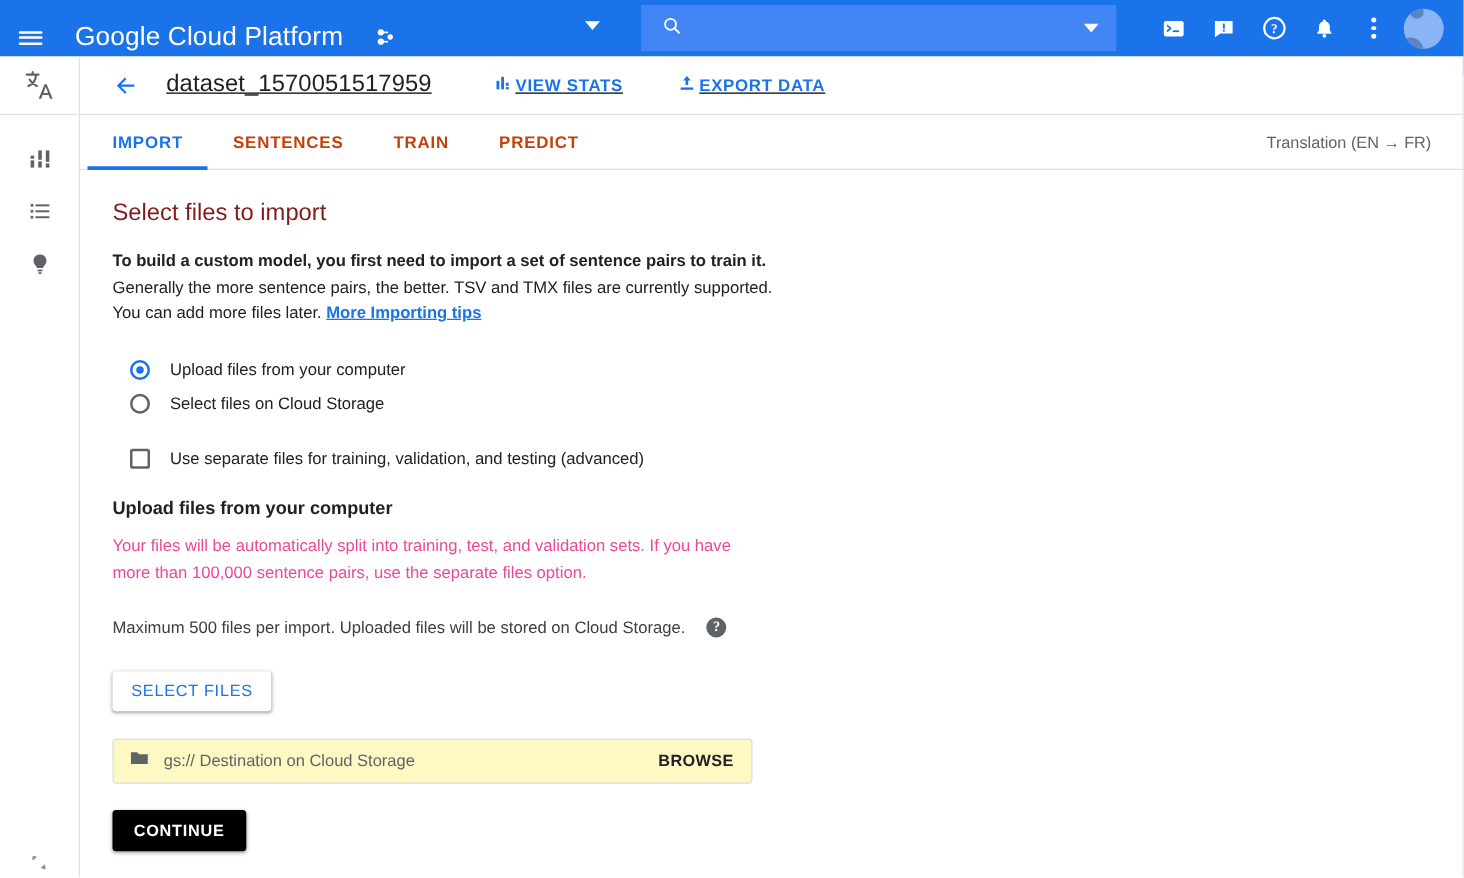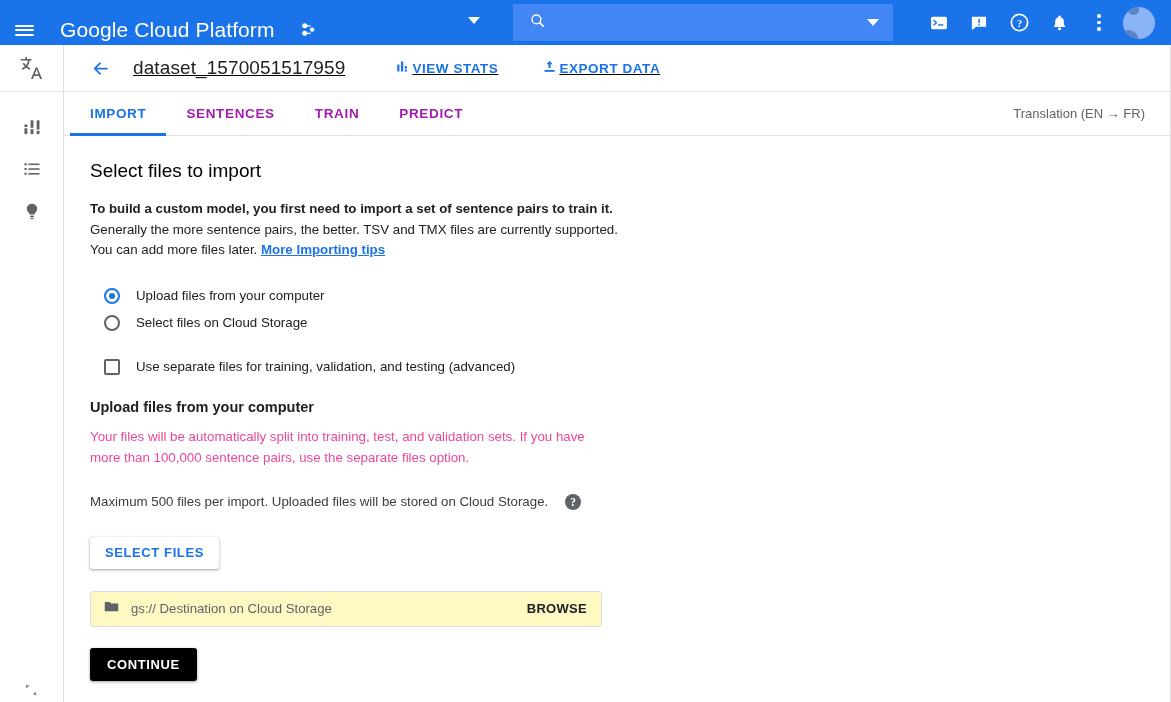--- a/index.html
+++ b/index.html
@@ -77,38 +77,38 @@
   }
   .hdr-action.second { margin-left: 44px; }
 
   
   .tabsbar {
     position:absolute; top:92px; left:64px; right:0; height:44px;
     border-bottom:1px solid #e0e0e0; display:flex; align-items:center; background:#fff;
   }
   .tab {
     height: 44px; display:flex; align-items:center; justify-content:center;
-    font-size:13.5px; font-weight:bold; letter-spacing:0.65px; color:#a21caf;
+    font-size:13.5px; font-weight:bold; letter-spacing:0.65px; color:#c2410c;
     padding: 0 20px; cursor:pointer; position:relative;
   }
   .tab:first-child { margin-left: 6px; }
   .tab.active { color:#1a73e8; }
   .tab.active::after {
     content:""; position:absolute; left:0; right:0; bottom:0; height:3px; background:#1a73e8;
   }
   .lang-badge {
     position:absolute; right: 26px; font-size:13px; color:#5f6368;
   }
 
   
   .main {
     position:absolute; top:136px; left:64px; right:0; bottom:0;
     background:#fff; overflow:hidden; padding-left: 26px;
   }
-  .page-title { font-size:19px; color:#000000; margin-top: 24px; }
+  .page-title { font-size:19px; color:#7f1d1d; margin-top: 24px; }
   .intro { margin-top: 17px; font-size:13.3px; color:#202124; line-height:20.5px; }
   .intro .b { font-weight:bold; }
   .link { color:#1a73e8; text-decoration:underline; font-weight:bold; cursor:pointer; }
 
   .opt-group { margin-top: 22px; }
   .opt-row { display:flex; align-items:center; height: 26px; margin-left: 14px; cursor:pointer;}
   .opt-row + .opt-row { margin-top: 1px; }
   .radio {
     width:16px; height:16px; border-radius:50%; border:2px solid #5f6368;
     position:relative; flex: none;
@@ -131,21 +131,21 @@
   .help-dot {
     margin-left: 17px; width:16px; height:16px; border-radius:50%; background:#5f6368;
     color:#fff; font-size:11.5px; font-weight:bold; display:flex; align-items:center;
     justify-content:center; cursor:pointer; font-family:"Liberation Serif", serif;
   }
 
   .select-files-btn {
     margin-top: 27px; display:inline-flex; align-items:center; justify-content:center;
     height: 32px; padding: 0 15px; background:#fff; border:none; border-radius:3px;
     box-shadow: 0 1px 2px rgba(60,64,67,.3), 0 1px 3px 1px rgba(60,64,67,.15);
-    color:#1a73e8; font-size:13px; font-weight:bold; letter-spacing:0.6px; cursor:pointer;
+    color:#1a73e8; font-size:13px; font-weight:normal; letter-spacing:0.6px; cursor:pointer;
     font-family:"Liberation Sans", sans-serif;
   }
 
   .gs-field {
     margin-top: 22px; width: 512px; height: 36px; border:1px solid #dadce0; border-radius:3px;
     display:flex; align-items:center; padding: 0 14px 0 12px; background:#fef9c3; cursor:text;
   }
   .gs-placeholder { margin-left: 11px; font-size:13.2px; color:#5f6368; flex:1; }
   .browse { font-size:13px; font-weight:bold; color:#202124; letter-spacing:0.3px; cursor:pointer; }
 

